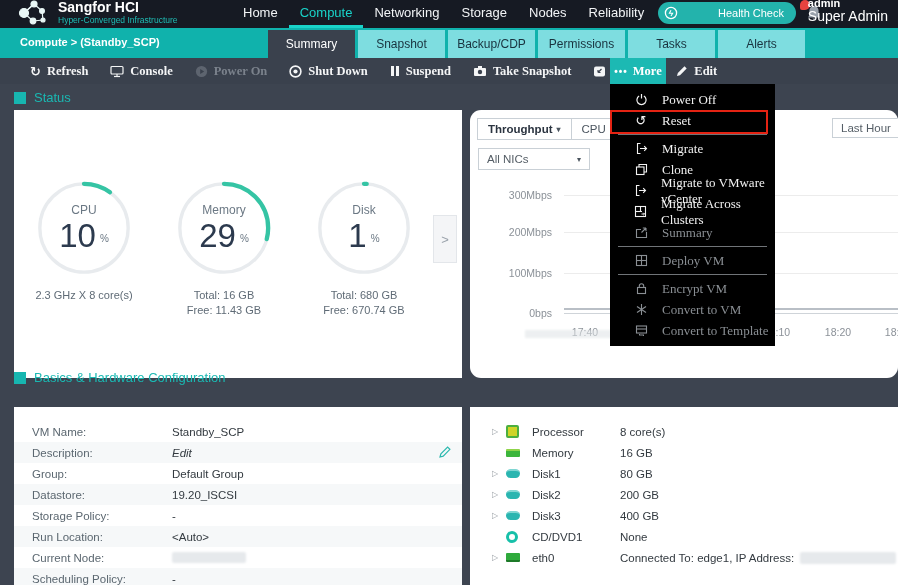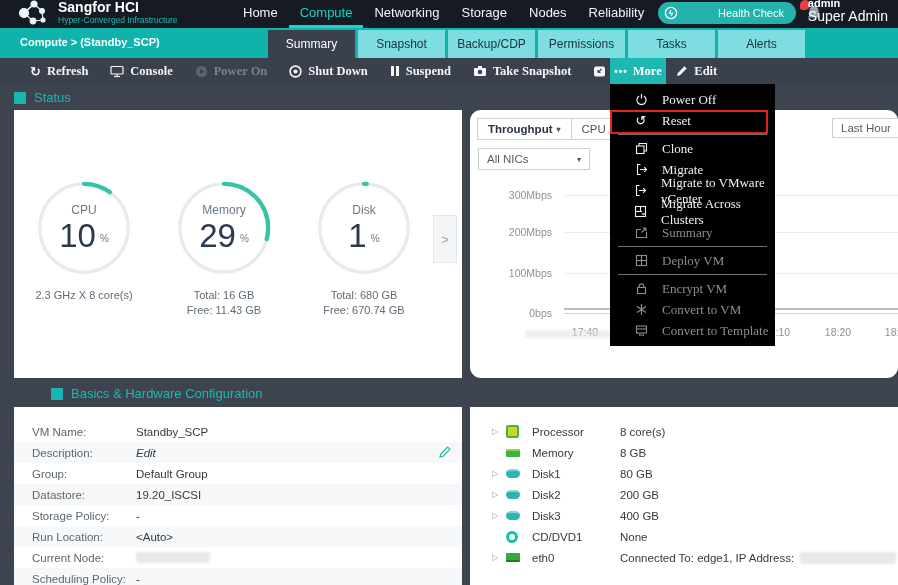--- a/index.html
+++ b/index.html
@@ -49,21 +49,21 @@
   .more-btn { position:absolute; left:610px; top:0; width:56px; height:26px; background:#1cb9b3; color:#fff;
     display:flex; align-items:center; justify-content:center; gap:5px; font-size:12.5px; font-weight:600; cursor:pointer; }
   .more-dots { font-size:10px; letter-spacing:1px; font-family:"Liberation Sans", sans-serif; }
 
   
   .content { position:absolute; top:84px; left:0; width:898px; height:501px; background:#3d4450; }
   .section-head { position:absolute; display:flex; align-items:center; gap:8px; }
   .section-square { width:12px; height:12px; background:#17b6b0; }
   .section-title { color:#1ab8b2; font-size:13px; }
   .head-status { left:14px; top:6px; }
-  .head-basics { left:14px; top:302px;margin-left:37px; }
+  .head-basics { left:14px; top:286px; }
 
   .panel { position:absolute; background:#fff; }
   .panel-status { left:14px; top:26px; width:448px; height:268px; }
   .panel-chart  { left:470px; top:26px; width:428px; height:268px; overflow:hidden;border-radius:11px; }
   .panel-basics { left:14px; top:323px; width:448px; height:178px; overflow:hidden; }
   .panel-hw     { left:470px; top:323px; width:428px; height:178px; overflow:hidden; }
 
   
   .gauges { position:absolute; left:0; top:70px; width:420px; display:flex; justify-content:space-around; }
   .gauge { width:120px; display:flex; flex-direction:column; align-items:center; }
@@ -89,21 +89,21 @@
   .sel-range { left:362px; top:8px; width:80px; height:20px; }
   .gridline { position:absolute; left:94px; right:0; height:1px; background:#ececec; }
   .gridline.zero { background:#cfd4d9; }
   .y-tick { position:absolute; right:346px; width:70px; text-align:right; font-size:10.5px; color:#8b9198; transform:translateY(-50%); }
   .x-tick { position:absolute; top:216px; transform:translateX(-50%); font-size:10.5px; color:#8b9198; }
   .chart-line { position:absolute; left:94px; right:0; top:198px; height:2px; background:#b9bfc6; }
   .legend-blur { position:absolute; left:55px; top:220px; width:118px; height:8px; background:#dfe3e6; opacity:.55; filter:blur(1px); }
 
   
   .b-rows { position:absolute; left:0; top:14px; width:448px; }
-  .b-row { height:21px; display:flex; align-items:center; font-size:11.5px; position:relative; }
+  .b-row { height:21px; display:flex; align-items:center; font-size:11.5px; position:relative;gap:36px; }
   .b-row:nth-child(even) { background:#f6f8f9; }
   .b-label { width:122px; padding-left:18px; color:#5b6770; }
   .b-value { color:#333a40; }
   .b-value.italic { font-style:italic; }
   .redact { display:inline-block; width:74px; height:11px; background:#e6e9ec; border-radius:2px; filter:blur(1px); }
   .edit-pencil { position:absolute; right:10px; top:3px; cursor:pointer; }
 
   
   .hw-rows { position:absolute; left:0; top:14px; width:428px; }
   .hw-row { height:21px; display:flex; align-items:center; font-size:11.5px; color:#333a40; }
@@ -448,21 +448,21 @@
             </span>
           <span class="hw-label">Processor</span>
           <span class="hw-value">8 core(s)</span>
         </div>
         <div class="hw-row">
           <span class="hw-arrow"></span>
           <span class="hw-icon">
               <span class="ic-mem"></span>
             </span>
           <span class="hw-label">Memory</span>
-          <span class="hw-value">8 GB</span>
+          <span class="hw-value">16 GB</span>
         </div>
         <div class="hw-row">
           <span class="hw-arrow">▷</span>
           <span class="hw-icon">
               <span class="ic-disk"></span>
             </span>
           <span class="hw-label">Disk1</span>
           <span class="hw-value">80 GB</span>
         </div>
         <div class="hw-row">
@@ -515,34 +515,34 @@
       <span>Power Off</span>
     </div>
     <div class="menu-item">
       <span class="menu-ic glyph-icon" style="color:#f2f2f2">↺</span>
       <span>Reset</span>
     </div>
     <div class="menu-divider"></div>
     <div class="menu-item">
       <span class="menu-ic">
         <svg width="13" height="13" viewBox="0 0 13 13">
+            <path d="M5.5 1.5h-3v10h3" fill="none" stroke="#f2f2f2" stroke-width="1.1"></path>
+            <path d="M5 6.5h6.5m-2.3-2.3 2.3 2.3-2.3 2.3" fill="none" stroke="#f2f2f2" stroke-width="1.1"></path>
+          </svg>
+      </span>
+      <span>Migrate</span>
+    </div>
+    <div class="menu-item">
+      <span class="menu-ic">
+        <svg width="13" height="13" viewBox="0 0 13 13">
             <rect x="1.5" y="4" width="7.5" height="7.5" fill="none" stroke="#f2f2f2" stroke-width="1.1"></rect>
             <path d="M4 4V1.5h7.5V9H9" fill="none" stroke="#f2f2f2" stroke-width="1.1"></path>
           </svg>
       </span>
       <span>Clone</span>
-    </div>
-    <div class="menu-item">
-      <span class="menu-ic">
-        <svg width="13" height="13" viewBox="0 0 13 13">
-            <path d="M5.5 1.5h-3v10h3" fill="none" stroke="#f2f2f2" stroke-width="1.1"></path>
-            <path d="M5 6.5h6.5m-2.3-2.3 2.3 2.3-2.3 2.3" fill="none" stroke="#f2f2f2" stroke-width="1.1"></path>
-          </svg>
-      </span>
-      <span>Migrate</span>
     </div>
     <div class="menu-item">
       <span class="menu-ic">
         <svg width="13" height="13" viewBox="0 0 13 13">
             <path d="M5.5 1.5h-3v10h3" fill="none" stroke="#f2f2f2" stroke-width="1.1"></path>
             <path d="M5 6.5h6.5m-2.3-2.3 2.3 2.3-2.3 2.3" fill="none" stroke="#f2f2f2" stroke-width="1.1"></path>
           </svg>
       </span>
       <span>Migrate to VMware vCenter</span>
     </div>

